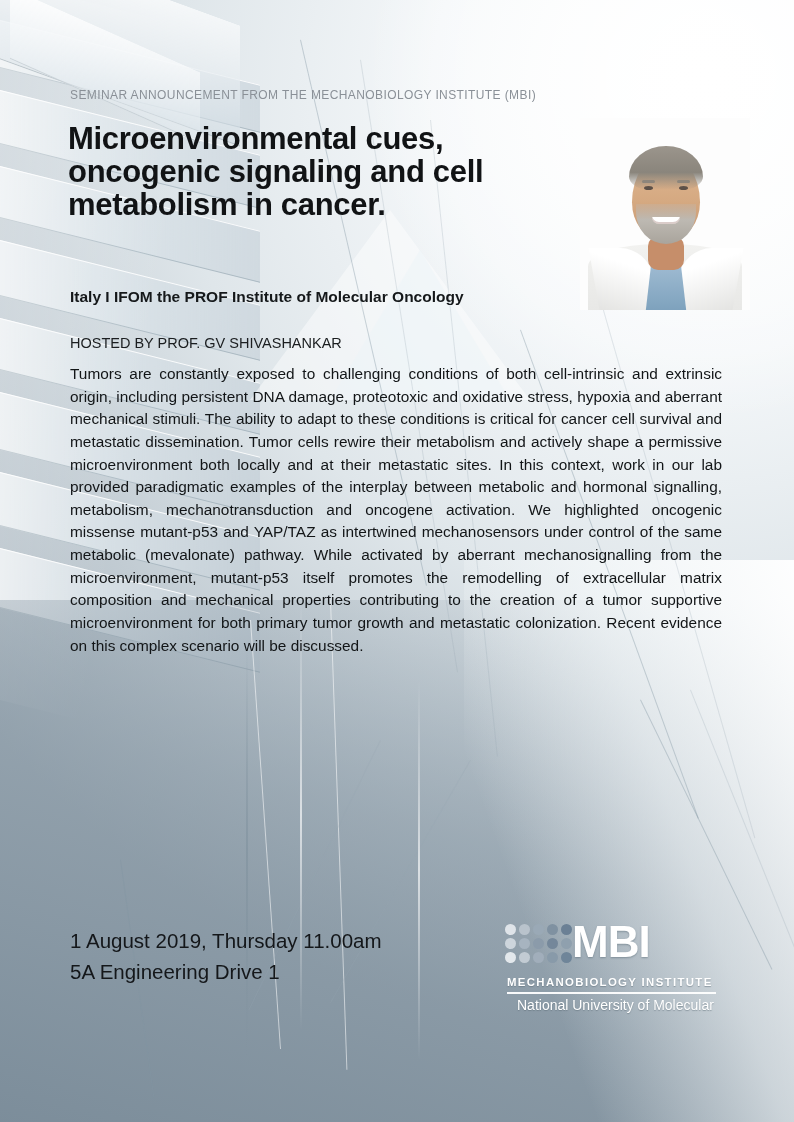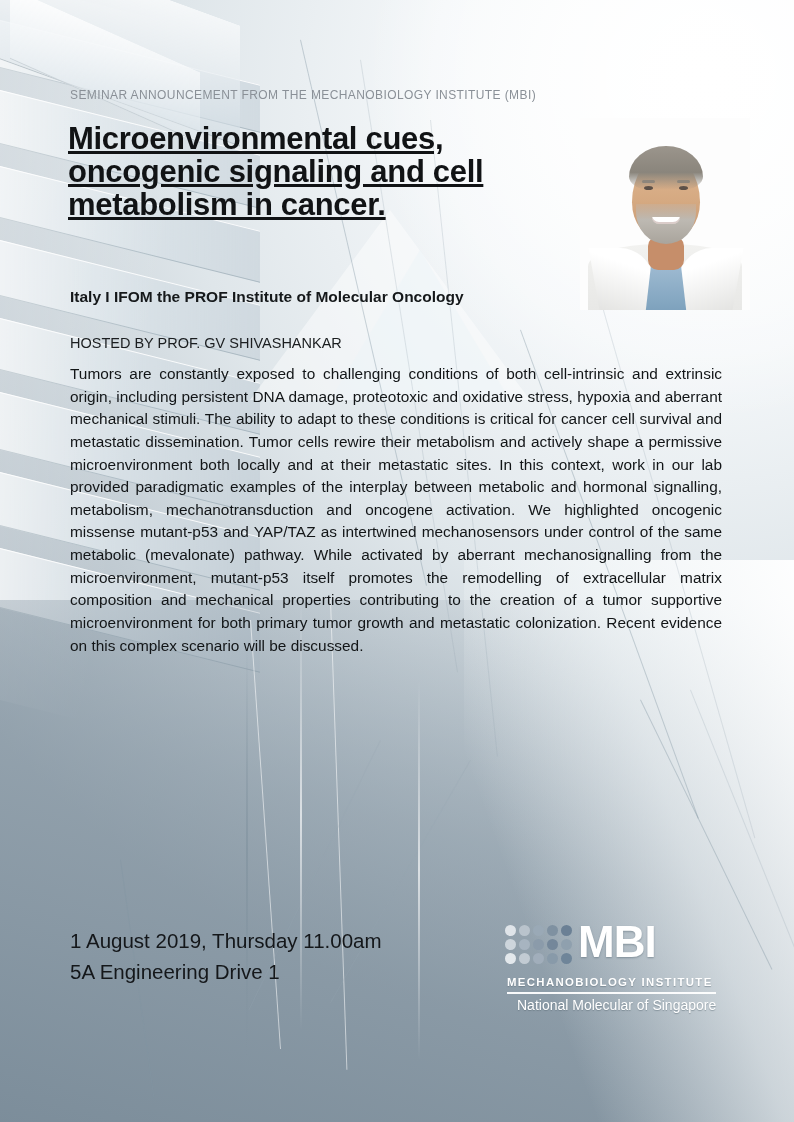--- a/index.html
+++ b/index.html
@@ -142,21 +142,20 @@
 
   .title {
     position: absolute;
     left: 68px; top: 122px;
     width: 520px;
     font-size: 31px;
     font-weight: bold;
     line-height: 1.07;
     color: #111315;
     letter-spacing: -0.3px;
-    text-decoration: underline;
   }
 
   .speaker {
     position: absolute;
     left: 68px; top: 253px;
     font-size: 27px;
     font-weight: bold;
     color: #111315;
     letter-spacing: -0.2px;
     white-space: nowrap;
@@ -286,22 +285,21 @@
   
   .logo {
     position: absolute;
     left: 505px; top: 920px;
     width: 215px; height: 96px;
   }
   .logo-top {
     position: absolute;
     left: 0; top: 0;
     display: flex;
-    align-items: flex-end;
-    gap: 6px;
+    align-items: flex-start;
   }
   .dotgrid {
     display: grid;
     grid-template-columns: repeat(5, 11px);
     grid-template-rows: repeat(3, 11px);
     gap: 3px;
     margin-top: 4px;
   }
   .dotgrid i {
     display: block;
@@ -444,17 +442,17 @@
             <i style="background: rgb(227, 232, 236);"></i>
             <i style="background: rgb(194, 203, 211);"></i>
             <i style="background: rgb(161, 174, 187);"></i>
             <i style="background: rgb(136, 154, 169);"></i>
             <i style="background: rgb(111, 133, 153);"></i>
           </div>
         <div class="mbi-word">MBI</div>
       </div>
       <div class="logo-sub">MECHANOBIOLOGY INSTITUTE</div>
       <div class="logo-rule"></div>
-      <div class="logo-nus">National Molecular of Singapore</div>
+      <div class="logo-nus">National University of Molecular</div>
     </div>
 
   </div>
 </div>
 
 </body></html>

